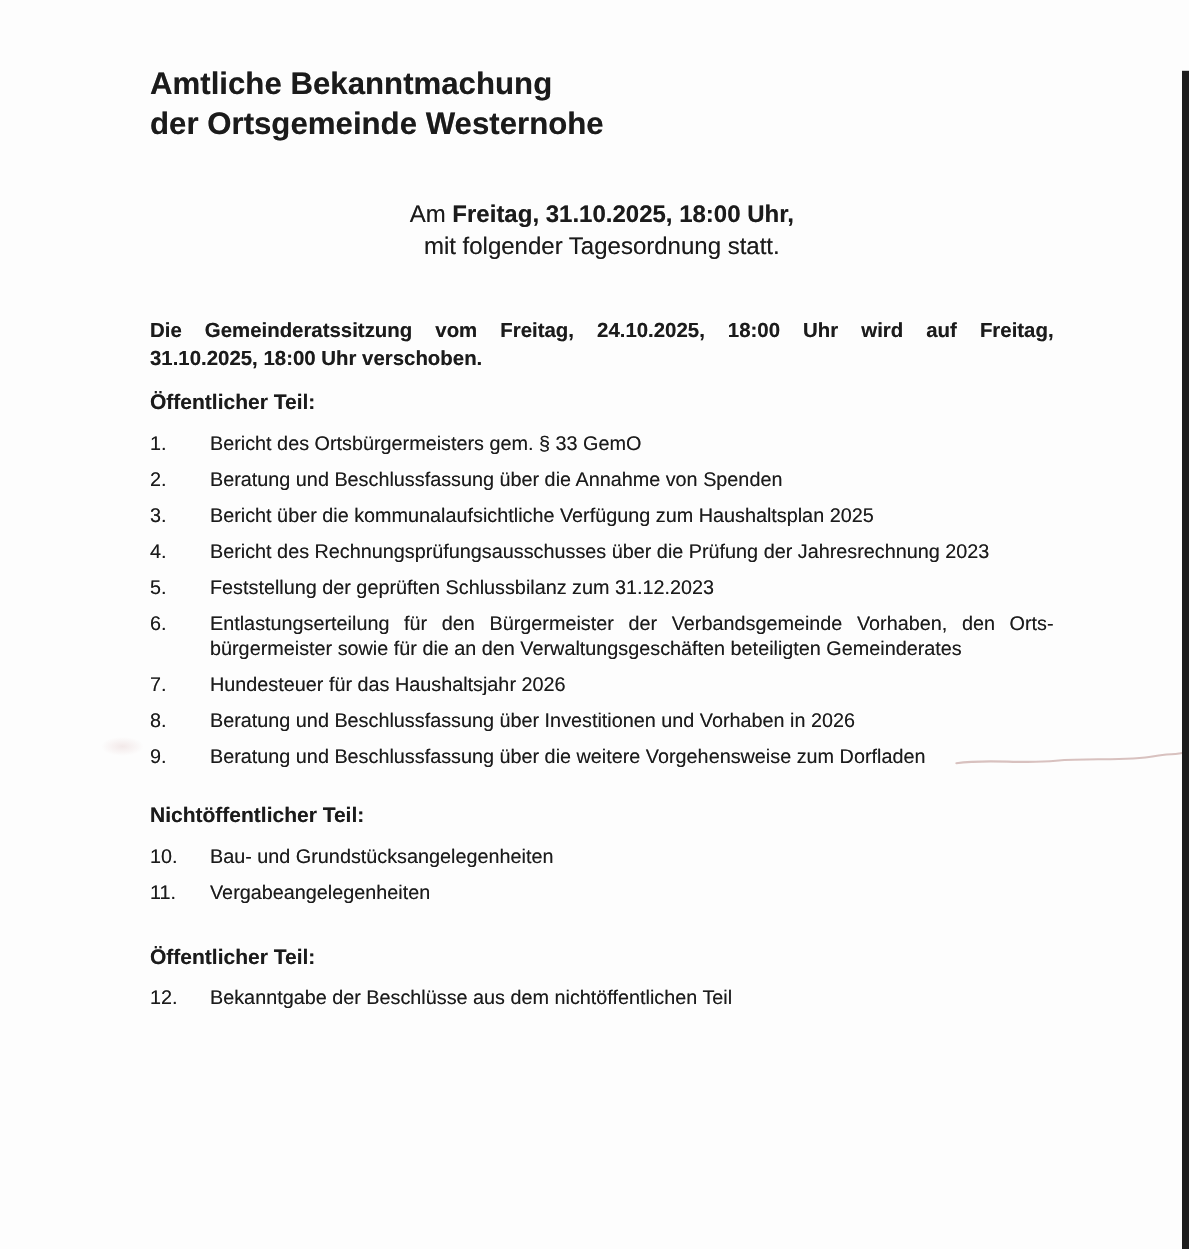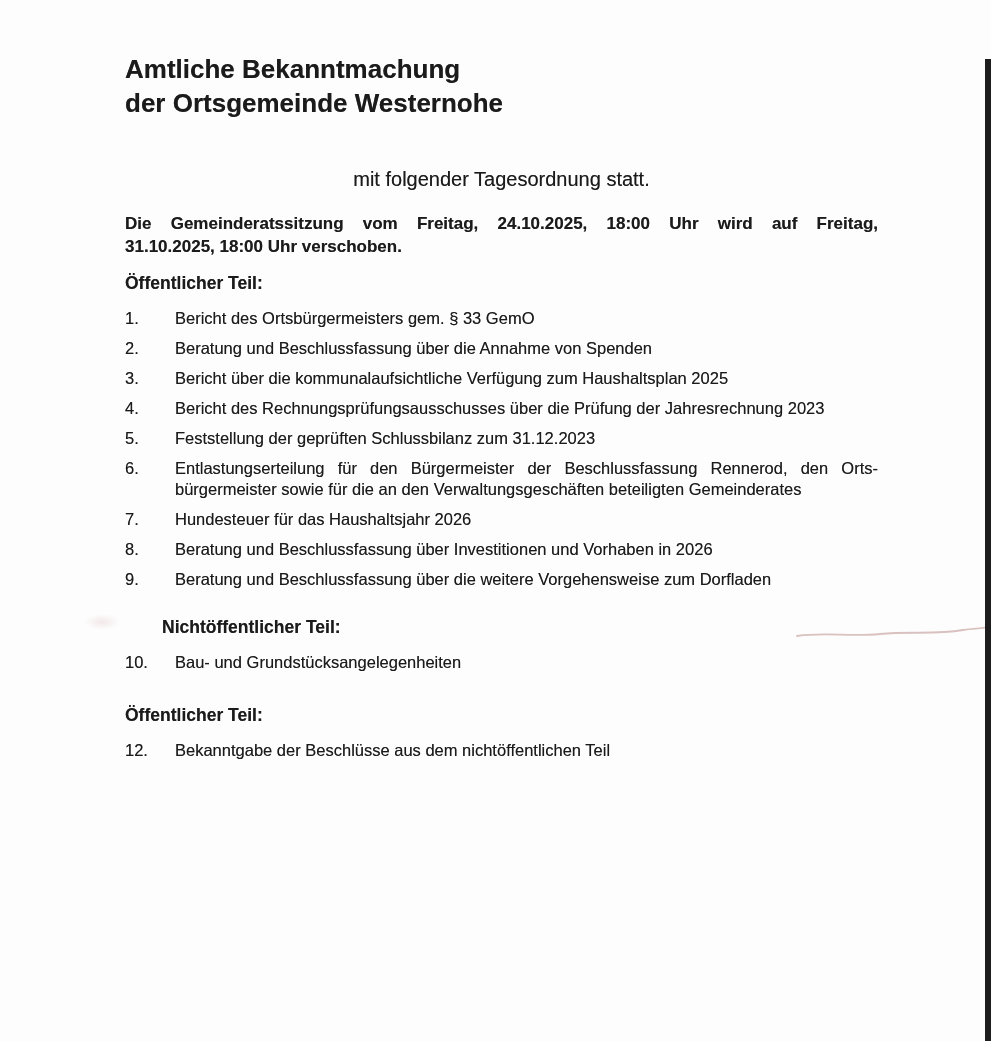--- a/index.html
+++ b/index.html
@@ -28,25 +28,25 @@
   .smudge {
     position: absolute; left: 84px; top: 562px; width: 36px; height: 16px;
     background: radial-gradient(ellipse at center, rgba(205,160,160,.22), rgba(205,160,160,0) 70%);
   }
 
   .title { margin-top: 52px; text-align: left; font-weight: bold; font-size: 26px; line-height: 34px; }
 
   .intro { margin-top: 46px; text-align: center; font-size: 20px; line-height: 27px; }
   .intro .b { font-weight: bold; }
 
-  .notice { margin-top: 19px; font-weight: bold; font-size: 17px; line-height: 23px; }
+  .notice { margin-top: 44px; font-weight: bold; font-size: 17px; line-height: 23px; }
   .jlast { text-align: justify; text-align-last: justify; }
 
   .sec-heading { font-weight: bold; font-size: 17.5px; line-height: 22px; margin: 14px 0 0 0; }
-  .sec-heading.gap-lg { margin-top: 26px; margin-left: 37px; }
+  .sec-heading.gap-lg { margin-top: 26px; }
   .sec-heading.gap-xl { margin-top: 31px; }
 
   .list { margin-top: 14px; }
   .row { display: flex; margin-bottom: 9px; font-size: 16.5px; line-height: 21px; }
   .num { flex: 0 0 50px; }
   .txt { flex: 1 1 auto; }
   .txt .jline { text-align: justify; text-align-last: justify; }
 
   .signature { margin-top: 62px; font-size: 17px; line-height: 22px; }
 </style>
@@ -54,20 +54,21 @@
 <body>
 
 <div class="doc">
 
   <div class="title">
     <div>Amtliche Bekanntmachung</div>
     <div>der Ortsgemeinde Westernohe</div>
   </div>
 
   <div class="intro">
+    <div><span>Am </span><span class="b">Freitag, 31.10.2025, 18:00 Uhr,</span></div>
     <div>mit folgender Tagesordnung statt.</div>
   </div>
 
   <div class="notice">
     <div class="jlast">Die Gemeinderatssitzung vom Freitag, 24.10.2025, 18:00 Uhr wird auf Freitag,</div>
     <div>31.10.2025, 18:00 Uhr verschoben.</div>
   </div>
 
   <div class="sec-heading">Öffentlicher Teil:</div>
 
@@ -98,21 +99,21 @@
     </div>
     <div class="row">
       <span class="num">5.</span>
       <div class="txt">
           <div>Feststellung der geprüften Schlussbilanz zum 31.12.2023</div>
         </div>
     </div>
     <div class="row">
       <span class="num">6.</span>
       <div class="txt">
-        <div class="jline">Entlastungserteilung für den Bürgermeister der Beschlussfassung Rennerod, den Orts-</div>
+        <div class="jline">Entlastungserteilung für den Bürgermeister der Verbandsgemeinde Vorhaben, den Orts-</div>
         <div>bürgermeister sowie für die an den Verwaltungsgeschäften beteiligten Gemeinderates</div>
       </div>
     </div>
     <div class="row">
       <span class="num">7.</span>
       <div class="txt">
         <div>Hundesteuer für das Haushaltsjahr 2026</div>
       </div>
     </div>
     <div class="row">
@@ -131,20 +132,26 @@
 
   <div class="sec-heading gap-lg">Nichtöffentlicher Teil:</div>
 
   <div class="list">
     <div class="row">
       <span class="num">10.</span>
       <div class="txt">
           <div>Bau- und Grundstücksangelegenheiten</div>
         </div>
     </div>
+    <div class="row">
+      <span class="num">11.</span>
+      <div class="txt">
+          <div>Vergabeangelegenheiten</div>
+        </div>
+    </div>
   </div>
 
   <div class="sec-heading gap-xl">Öffentlicher Teil:</div>
 
   <div class="list">
     <div class="row">
       <span class="num">12.</span>
       <div class="txt">
           <div>Bekanntgabe der Beschlüsse aus dem nichtöffentlichen Teil</div>
         </div>

